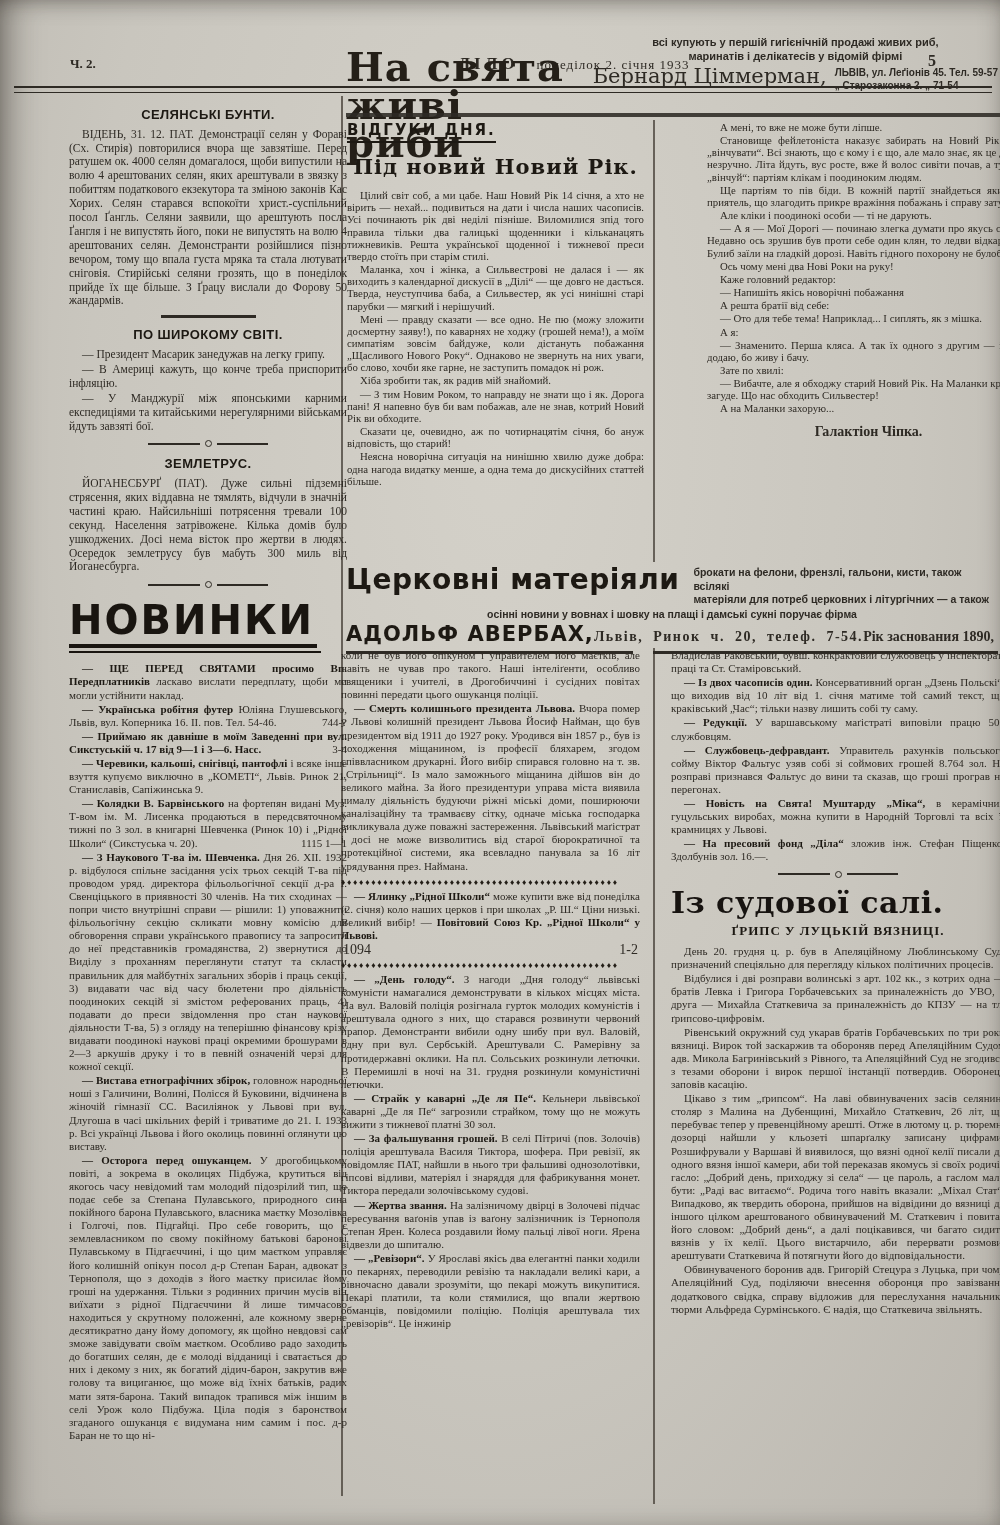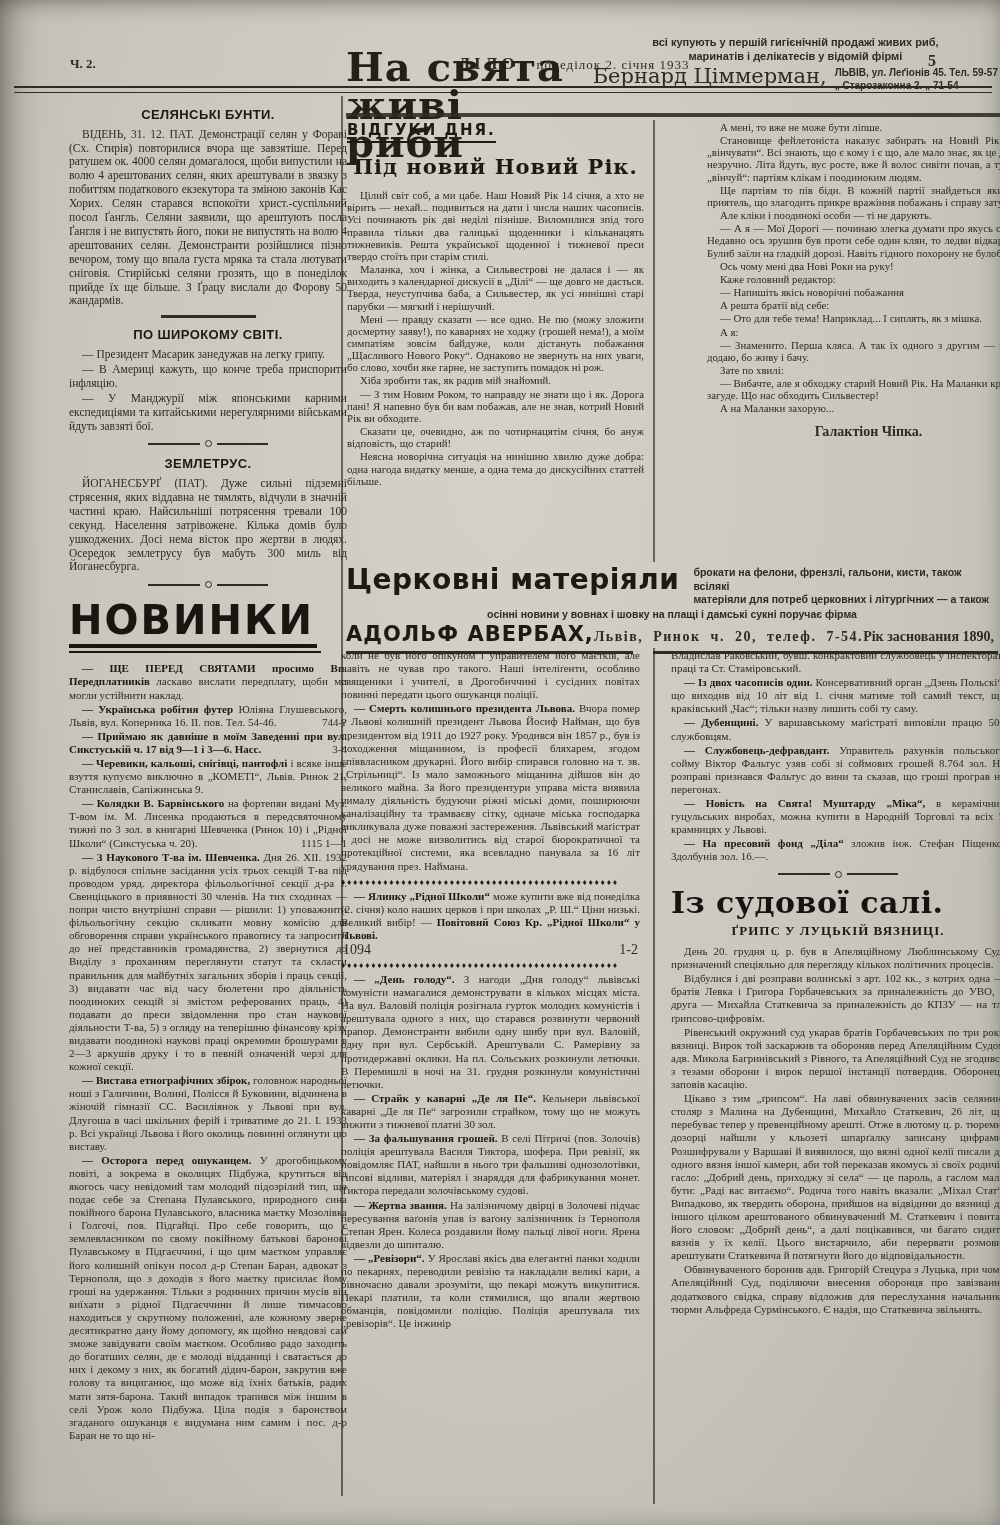--- a/index.html
+++ b/index.html
@@ -233,21 +233,21 @@
         <p class="b2"><b>— „Ревізори“.</b><span> У Ярославі якісь два елегантні панки ходили по пекарнях, переводили ревізію та накладали великі кари, а рівночасно давали зрозуміти, що пекарі можуть викупитися. Пекарі платили, та коли стямилися, що впали жертвою обманців, повідомили поліцію. Поліція арештувала тих „ревізорів“. Це інжинір</span></p>
       </div>
   </div>
 
   <div class="col col-right">
     <p class="b2 cont">Владислав Раковський, бувш. конкрактовий службовець у інспектораті праці та Ст. Стаміровський.</p>
     <div>
 
         <p class="b2"><b>— Із двох часописів один.</b><span> Консервативний орган „Дзень Польскі“, що виходив від 10 літ від 1. січня матиме той самий текст, що краківський „Час“; тільки назву лишить собі ту саму.</span></p>
 
-        <p class="b2"><b>— Дубенщині.</b><span> У варшавському маґістраті виповіли працю 500 службовцям.</span></p>
+        <p class="b2"><b>— Редукції.</b><span> У варшавському маґістраті виповіли працю 500 службовцям.</span></p>
 
         <p class="b2"><b>— Службовець-дефравдант.</b><span> Управитель рахунків польського сойму Віктор Фальтус узяв собі зі соймових грошей 8.764 зол. На розправі признався Фальтус до вини та сказав, що гроші програв на перегонах.</span></p>
 
         <p class="b2"><b>— Новість на Свята! Муштарду „Міка“,</b><span> в керамічних гуцульських виробах, можна купити в Народній Торговлі та всіх її крамницях у Львові.</span></p>
 
         <p class="b2"><b>— На пресовий фонд „Діла“</b><span> зложив інж. Стефан Піщенко, Здолбунів зол. 16.—.</span></p>
       </div>
     <div class="divider-o">
         <span class="odot"></span>
       </div>

